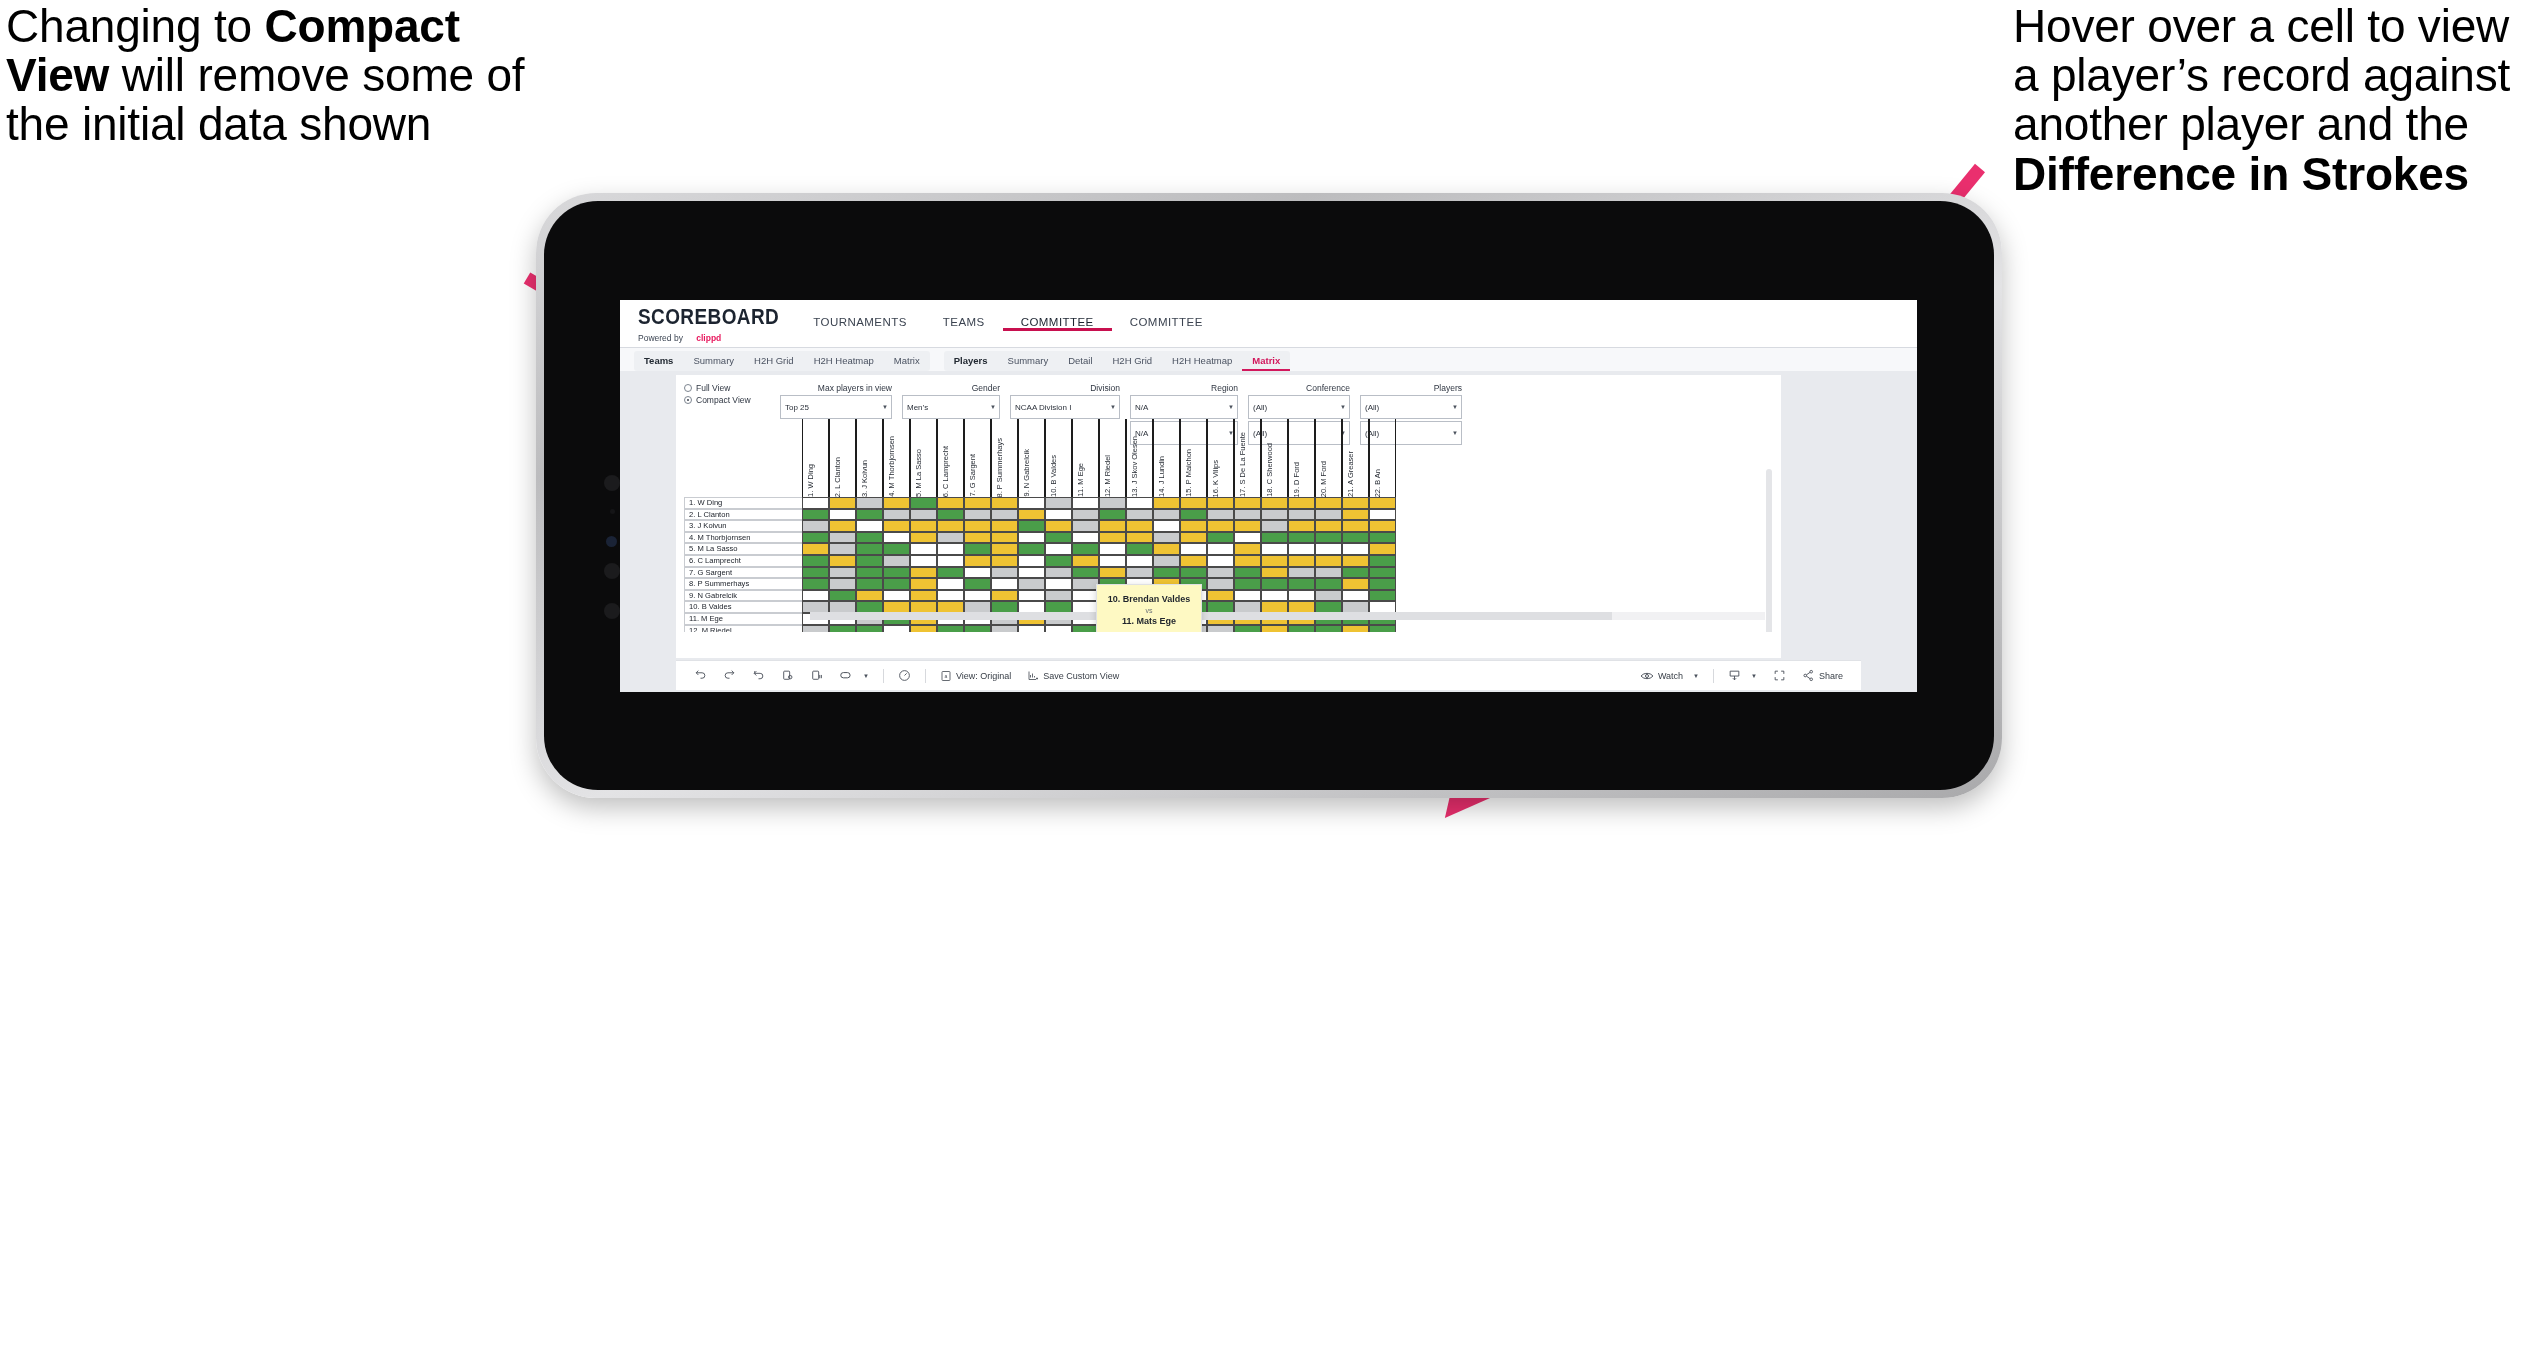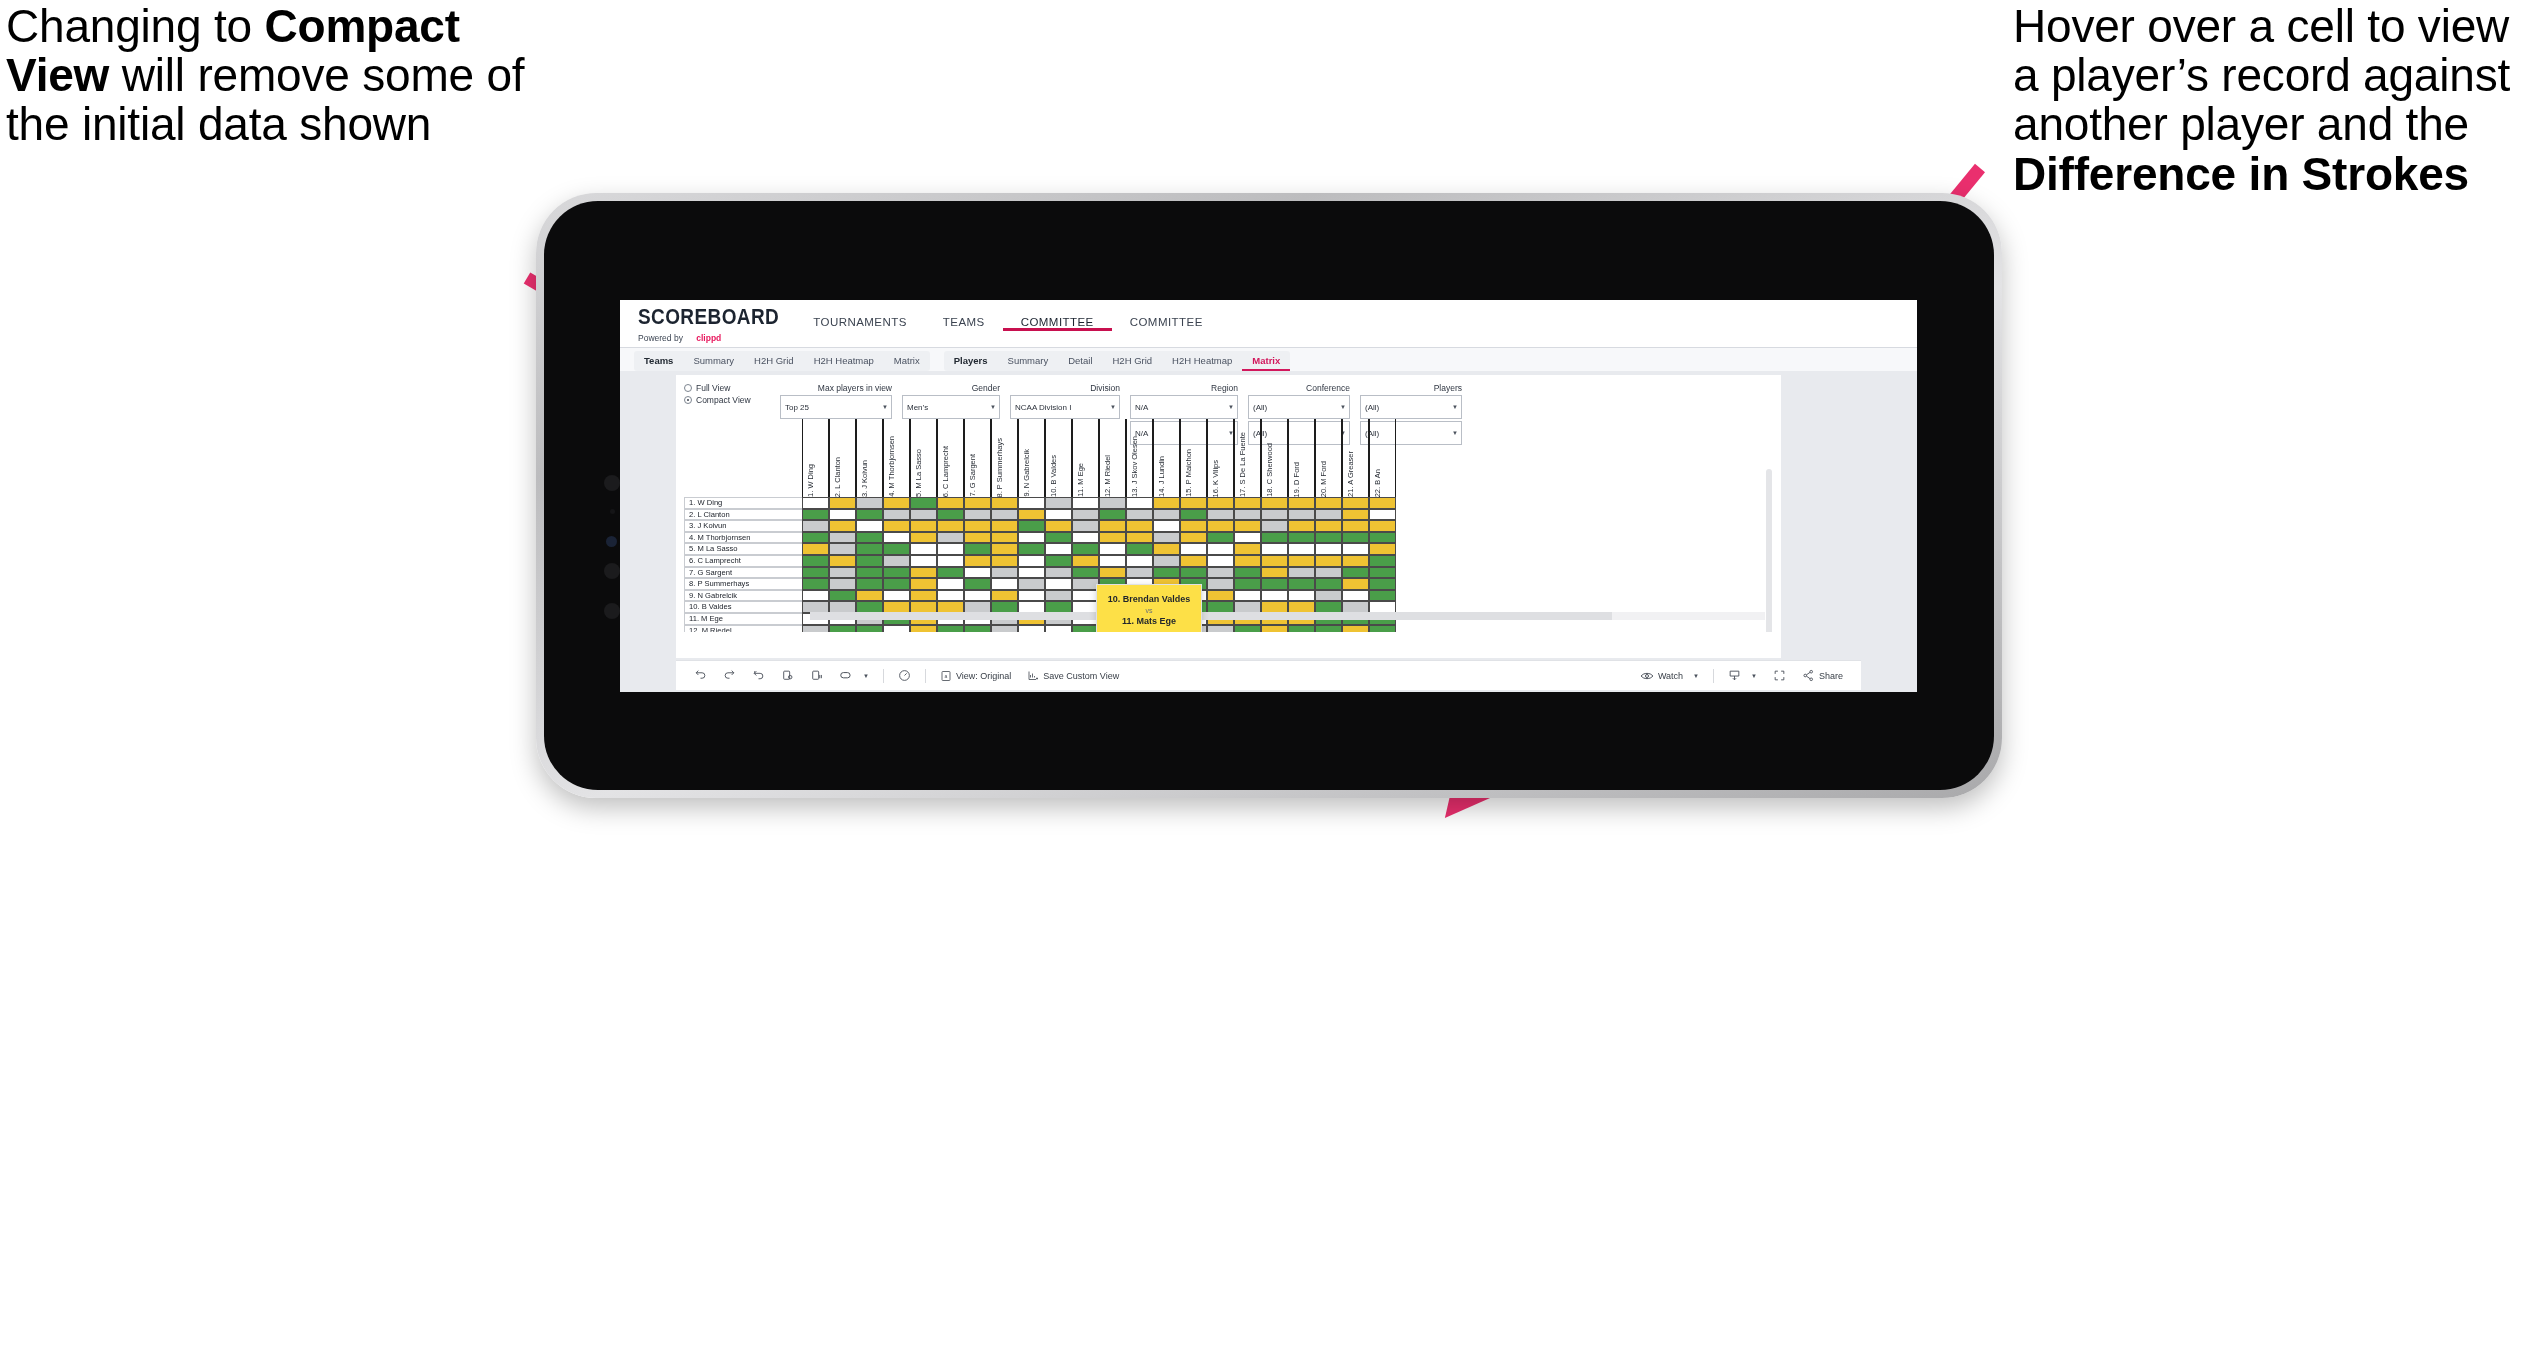--- a/index.html
+++ b/index.html
@@ -144,21 +144,21 @@
     border-left-width:1.4px; border-right-width:1.4px;
   }
   .c-w { background:#ffffff; }
   .c-g { background:#4a9e49; }
   .c-y { background:#efc333; }
   .c-a { background:#c9cbcd; }
 
   
   #tooltip {
     position:absolute; left:412px; top:165px; width:106px;
-    background:#fde047; border:1px solid #dfe1e4;
+    background:#fef9c3; border:1px solid #dfe1e4;
     box-shadow:0 2px 7px rgba(0,0,0,.18);
     padding:9px 6px 10px; text-align:center; z-index:7;
   }
   #tooltip .tt-name { font-size:9px; font-weight:bold; color:#1f242c; line-height:1.25; }
   #tooltip .tt-vs   { font-size:7px; color:#6a7078; margin:2px 0; }
 
   
   #vscroll { position:absolute; right:1px; top:50px; width:6px; height:235px; background:#e4e5e8; border-radius:3px; z-index:4;}
   #hscroll-track { position:absolute; left:126px; right:8px; bottom:12px; height:8px; background:#f1f1f3; z-index:4;}
   #hscroll-thumb { position:absolute; left:0; top:0; width:84%; height:8px; background:#dedfe2; }

